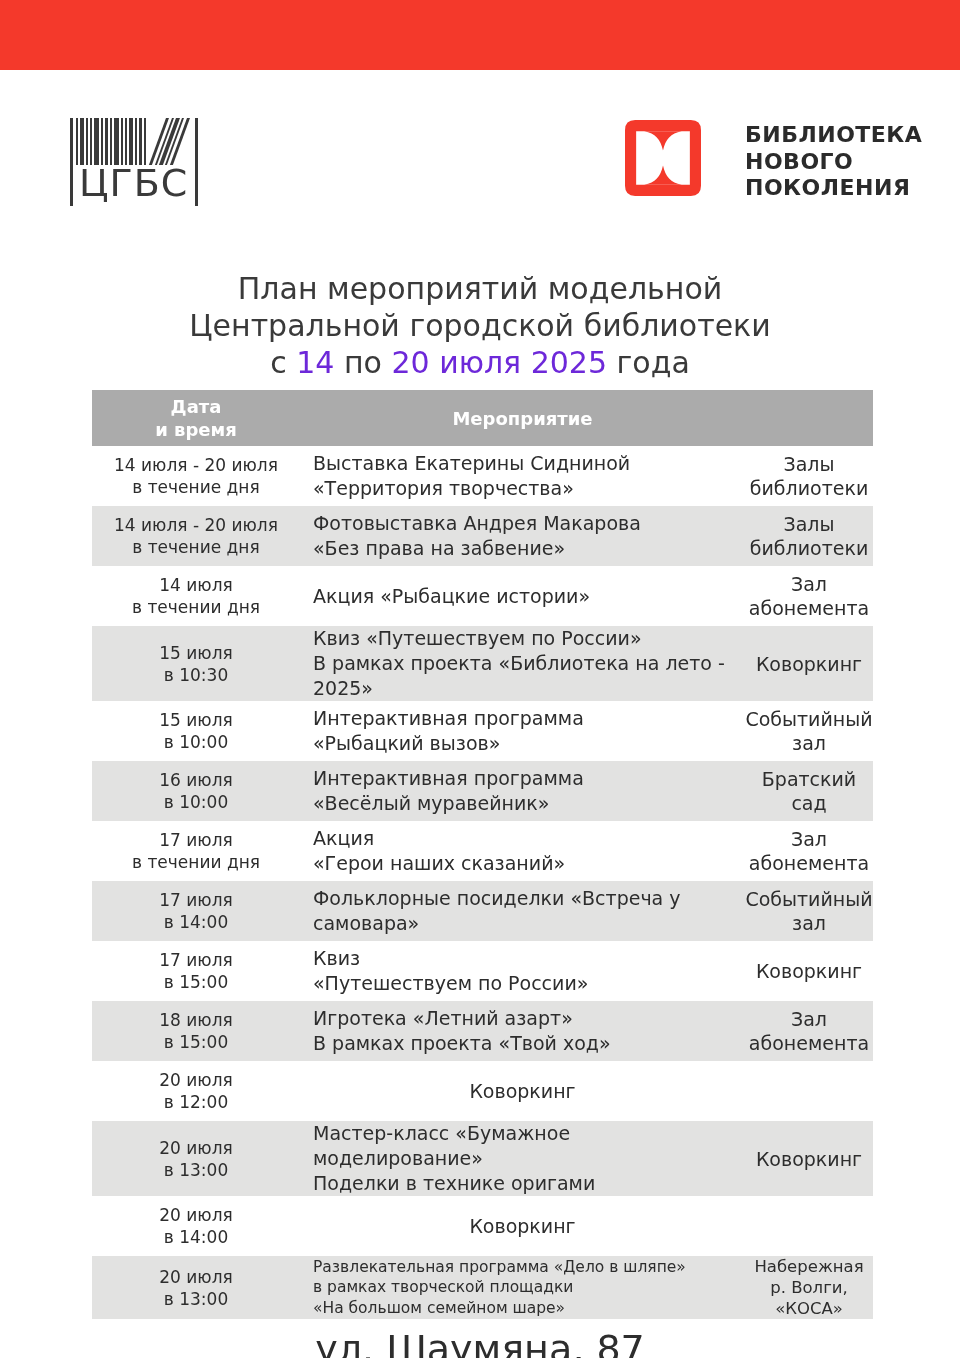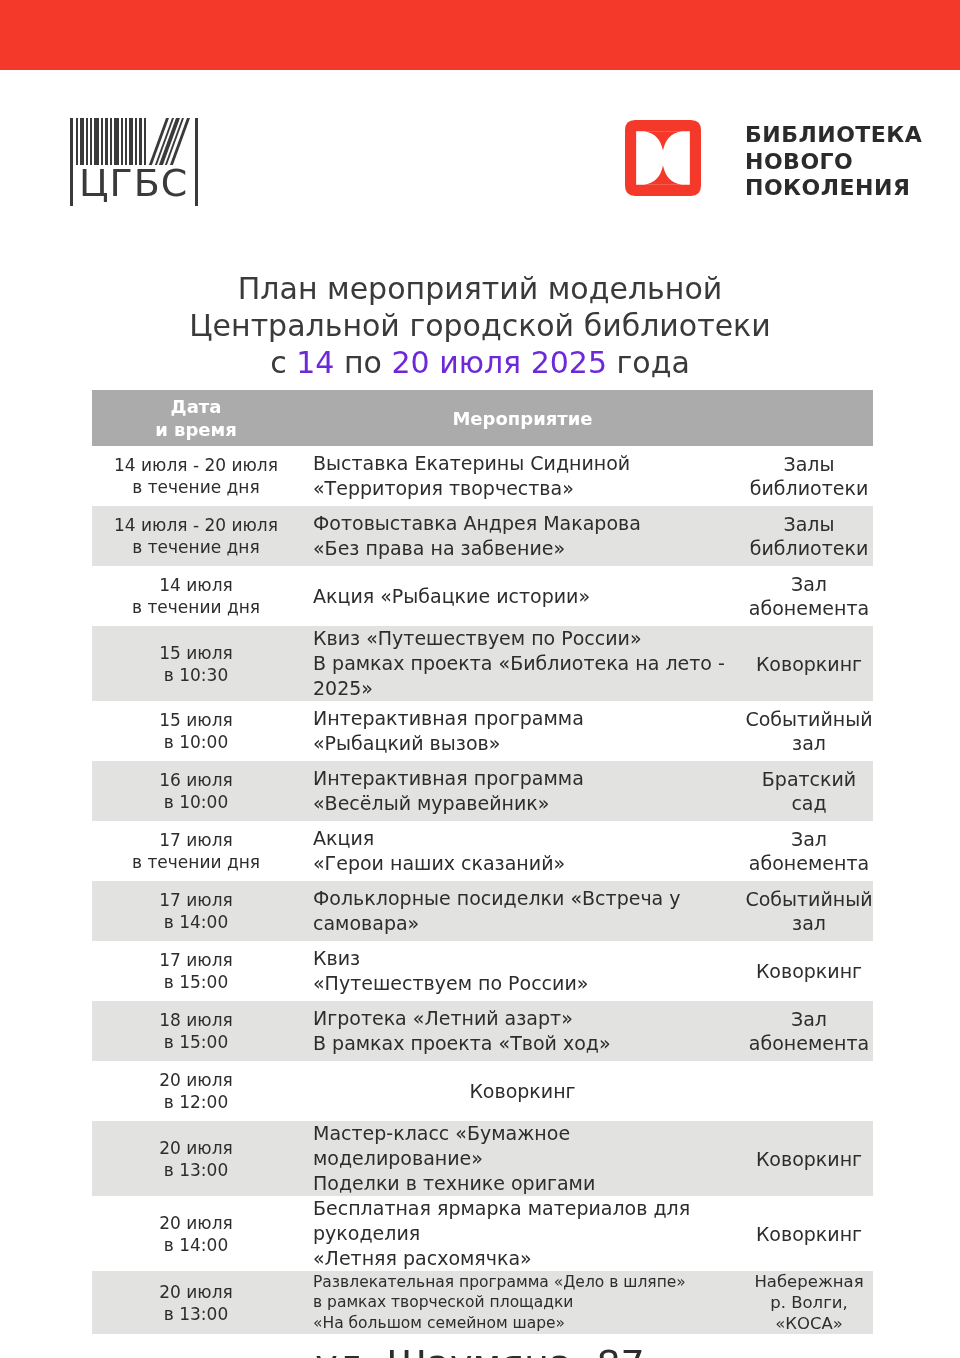--- a/index.html
+++ b/index.html
@@ -220,22 +220,20 @@
   <div class="trow alt">
     <div class="cell date">20 июля
 в 13:00</div>
     <div class="cell event">Мастер-класс «Бумажное моделирование»
 Поделки в технике оригами</div>
     <div class="cell place">Коворкинг</div>
   </div>
   <div class="trow">
     <div class="cell date">20 июля
 в 14:00</div>
-    <div class="cell event">Бесплатная ярмарка материалов для рукоделия
-«Летняя расхомячка»</div>
     <div class="cell place">Коворкинг</div>
   </div>
   <div class="trow alt small">
     <div class="cell date">20 июля
 в 13:00</div>
     <div class="cell event">Развлекательная программа «Дело в шляпе»
 в рамках творческой площадки
 «На большом семейном шаре»</div>
     <div class="cell place">Набережная
 р. Волги, «КОСА»</div>

